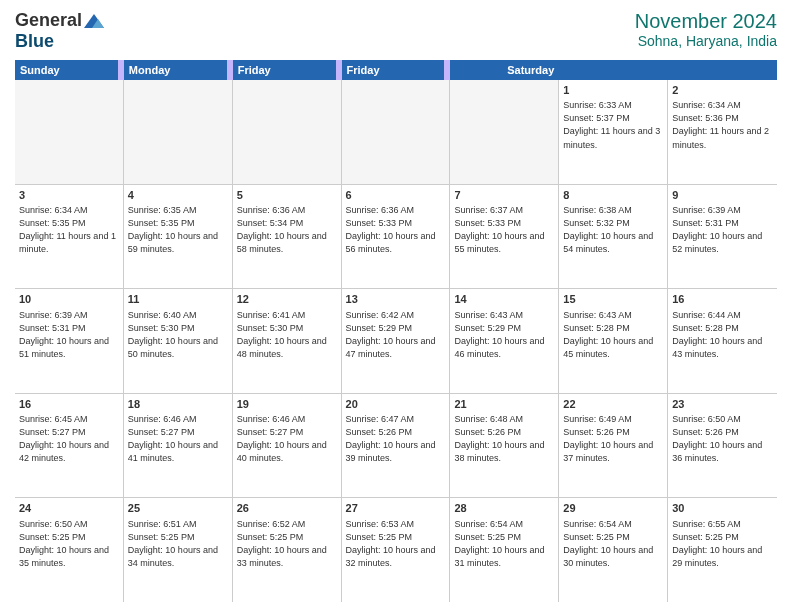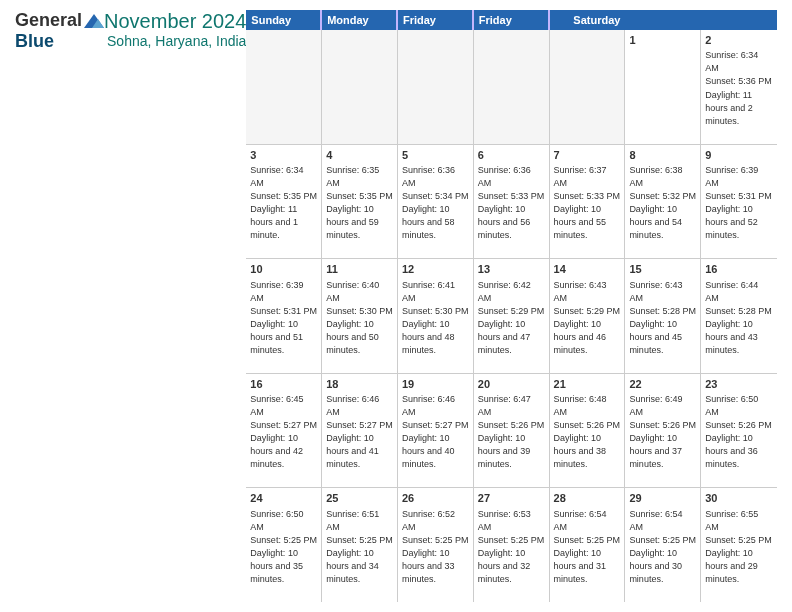--- a/index.html
+++ b/index.html
@@ -8,21 +8,21 @@
       background: #fff;
       width: 792px;
       height: 612px;
       overflow: hidden;
     }
     .page {
       width: 792px;
       height: 612px;
       padding: 10px 15px 10px 15px;
       display: flex;
-      flex-direction: row;
+      flex-direction: column;
     }
     .header {
       display: flex;
       justify-content: space-between;
       align-items: flex-start;
       margin-bottom: 8px;
     }
     .logo {
       display: flex;
       flex-direction: column;
@@ -64,21 +64,21 @@
       display: grid;
       grid-template-columns: repeat(7, 1fr);
       background: #2566b0;
     }
     .cal-header-cell {
       color: #fff;
       font-size: 11px;
       font-weight: bold;
       padding: 4px 5px;
       text-align: left;
-      border-right: 2px solid #c4b5fd;
+      border-right: 6px solid #c4b5fd;
     }
     .cal-header-cell:last-child { border-right: none; text-align: right; }
     .cal-body {
       display: flex;
       flex-direction: column;
       flex: 1;
     }
     .cal-week {
       display: grid;
       grid-template-columns: repeat(7, 1fr);
@@ -139,20 +139,21 @@
     </div>
     <div class="cal-body" id="cal-body">
     <div class="cal-week">
           <div class="cal-cell empty"></div>
           <div class="cal-cell empty"></div>
           <div class="cal-cell empty"></div>
           <div class="cal-cell empty"></div>
           <div class="cal-cell empty"></div>
           <div class="cal-cell">
             <span class="day-num">1</span>
+            <div class="cal-info">Sunrise: 6:33 AM<br>Sunset: 5:37 PM<br>Daylight: 11 hours and 3 minutes.</div>
           </div>
           <div class="cal-cell">
             <span class="day-num">2</span>
             <div class="cal-info">Sunrise: 6:34 AM<br>Sunset: 5:36 PM<br>Daylight: 11 hours and 2 minutes.</div>
           </div>
         </div>
         <div class="cal-week">
           <div class="cal-cell">
             <span class="day-num">3</span>
             <div class="cal-info">Sunrise: 6:34 AM<br>Sunset: 5:35 PM<br>Daylight: 11 hours and 1 minute.</div>

